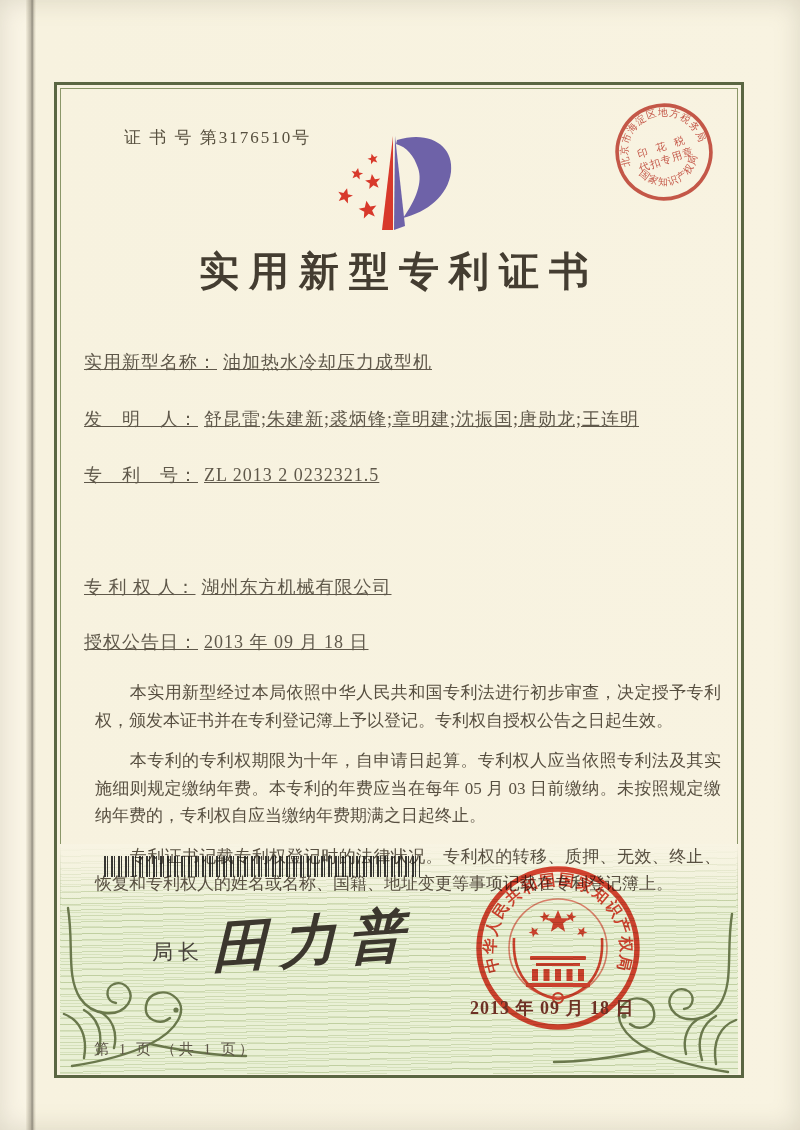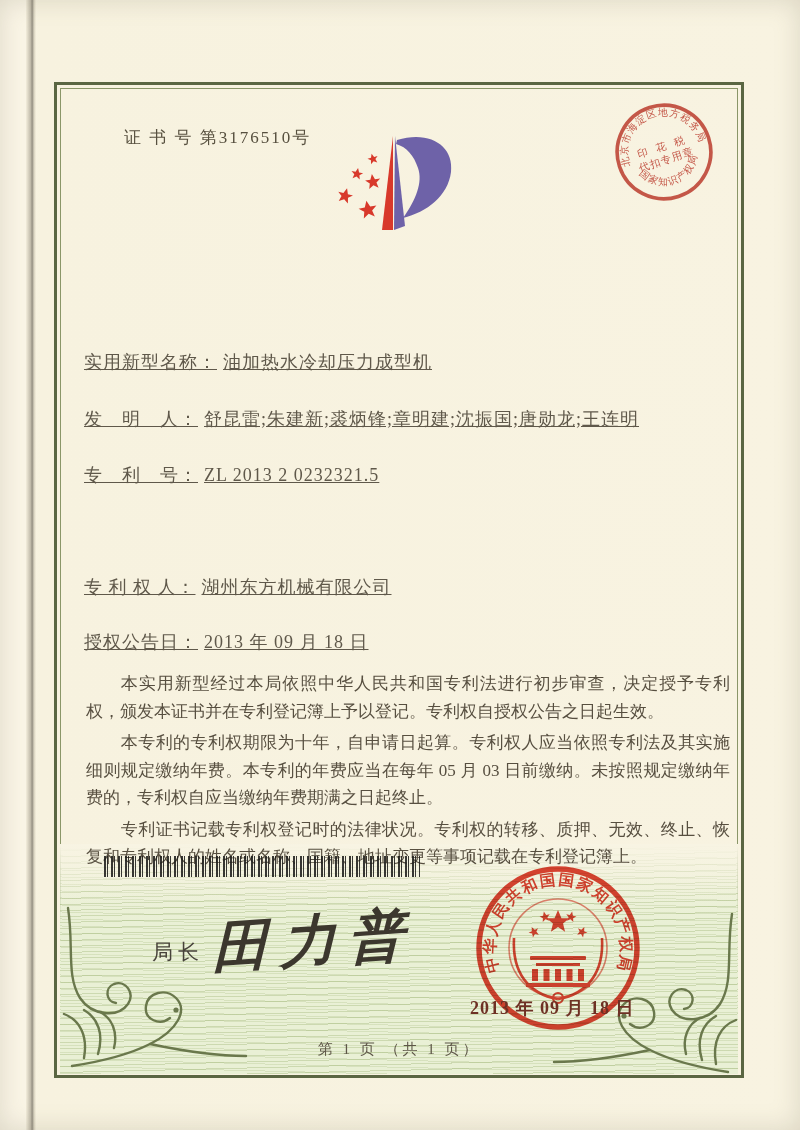--- a/index.html
+++ b/index.html
@@ -43,21 +43,21 @@
   .title{
     position:absolute;left:54px;width:690px;top:244px;text-align:center;
     font-size:40px;font-weight:600;letter-spacing:10px;color:#443d31;z-index:5;margin:0;
   }
   .field{position:absolute;left:84px;font-size:18px;color:#5f584a;letter-spacing:1px;
     white-space:nowrap;z-index:5;text-decoration:underline;}
   .field .fvalue{margin-left:6px;}
   .f1{top:350px}.f2{top:407px}.f3{top:463px}.f4{top:518px}.f5{top:575px}.f6{top:630px}
   .paragraphs{position:absolute;left:82px;top:666px;width:652px;z-index:5;
     font-size:17px;line-height:27.5px;color:#574f40;text-align:justify;}
-  .paragraphs p{margin:4px;text-indent:2.05em;}
+  .paragraphs p{margin:13px;text-indent:2.05em;}
   .barcode{
     position:absolute;left:104px;top:856px;width:316px;height:21px;z-index:5;opacity:.88;
     background:repeating-linear-gradient(90deg,
       #1d1d1b 0 2px,rgba(0,0,0,0) 2px 3px,
       #1d1d1b 3px 4px,rgba(0,0,0,0) 4px 7px,
       #1d1d1b 7px 9px,rgba(0,0,0,0) 9px 10px,
       #1d1d1b 10px 11px,rgba(0,0,0,0) 11px 14px);
   }
   .sig-title{position:absolute;left:152px;top:938px;font-size:21px;letter-spacing:5px;
     color:#47423a;z-index:5;}
@@ -65,22 +65,22 @@
     position:absolute;left:212px;top:904px;font-size:56px;font-style:italic;font-weight:600;
     letter-spacing:12px;color:#3c372e;z-index:5;transform:rotate(-4deg) skewX(-4deg);
     white-space:nowrap;
   }
   .official-seal{position:absolute;left:462px;top:852px;z-index:6;mix-blend-mode:multiply;opacity:.95;}
   .seal-date{
     position:absolute;left:470px;top:996px;width:200px;font-size:18px;font-weight:600;
     letter-spacing:1px;color:#6e3024;z-index:8;white-space:nowrap;
   }
   .footer{
-    position:absolute;left:54px;width:690px;top:1040px;text-align:center;
-    font-size:15px;letter-spacing:3px;color:#5d5647;z-index:7;
+    position:absolute;left:54px;width:690px;top:1040px;
+    font-size:15px;letter-spacing:3px;color:#5d5647;z-index:7;padding-left:40px;
   }
   .stamp-text{fill:#c4493e;}
   .seal-text{fill:#dd3b2a;}
 </style>
 </head>
 <body>
 
 <div class="page">
 
   <div class="scan-edge-left"></div>
@@ -141,20 +141,21 @@
         <textPath href="#tsTop" startOffset="50%" text-anchor="middle">北京市海淀区地方税务局</textPath>
       </text>
       <text class="stamp-text" x="50" y="48" font-size="10" letter-spacing="3" text-anchor="middle">印 花 税</text>
       <text class="stamp-text" x="50" y="61" font-size="10" letter-spacing="1" text-anchor="middle">代扣专用章</text>
       <text class="stamp-text" font-size="9.5" letter-spacing="1">
         <textPath href="#tsBot" startOffset="50%" text-anchor="middle">国家知识产权局</textPath>
       </text>
     </g>
   </svg>
 
+  <h1 class="title">实用新型专利证书</h1>
 
   <div class="field f1">
     <span class="flabel">实用新型名称：</span><span class="fvalue">油加热水冷却压力成型机</span>
   </div>
   <div class="field f2">
     <span class="flabel">发　明　人：</span><span class="fvalue">舒昆雷;朱建新;裘炳锋;章明建;沈振国;唐勋龙;王连明</span>
   </div>
   <div class="field f3">
     <span class="flabel">专　利　号：</span><span class="fvalue">ZL 2013 2 0232321.5</span>
   </div>

